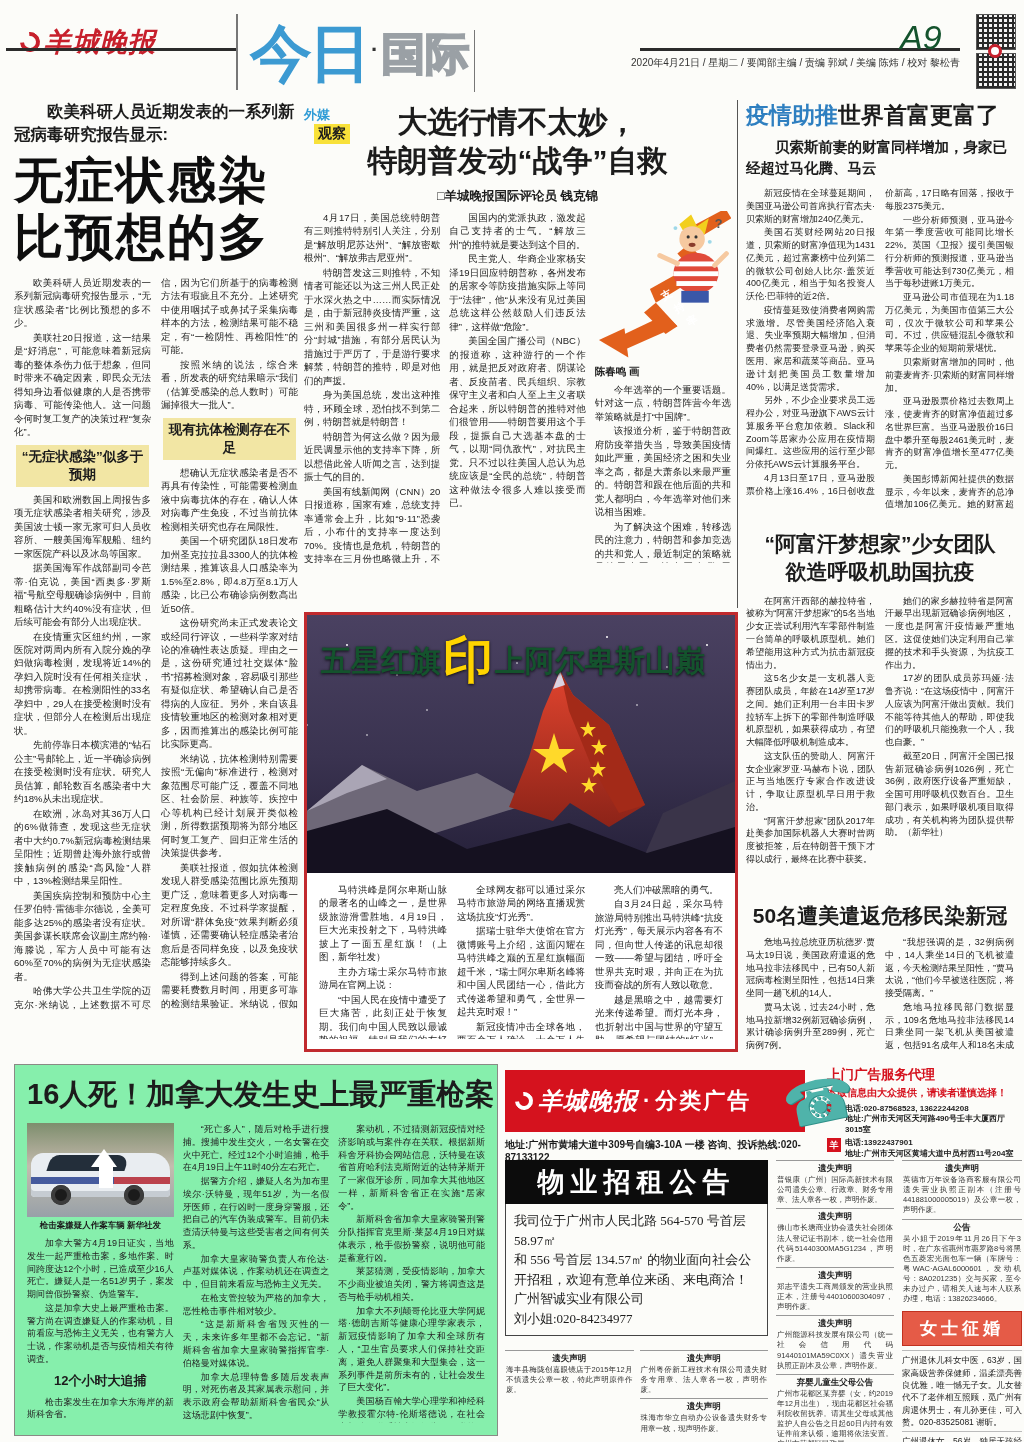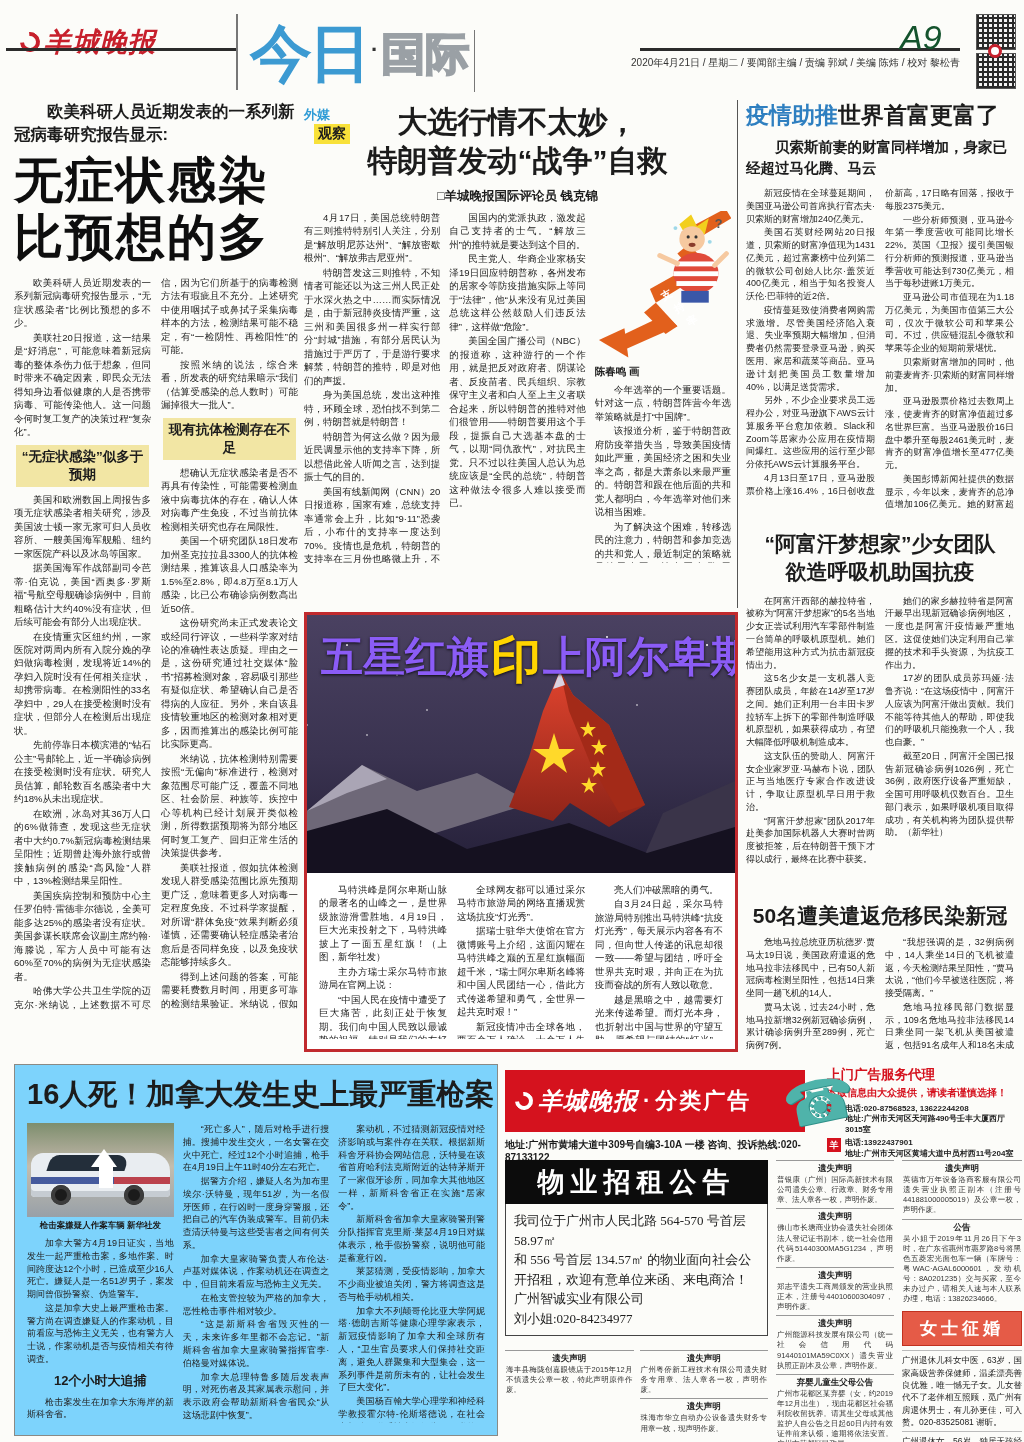--- a/index.html
+++ b/index.html
@@ -55,21 +55,21 @@
   #a2 .col { width:139px; overflow:hidden; }
   .cartoon { width:100%; height:148px; }
   .cartoon-cap { font-weight:bold; font-size:10.5px; margin:2px 0 4px; }
 
   
   #flag { left:304px; top:612px; width:434px; height:440px; border:3px solid #c12a2e; background:#fff; }
   #flag .pic { position:relative; width:100%; height:258px; overflow:hidden; }
   #flag .pic svg { display:block; }
   #flag .ttl { position:absolute; left:14px; top:12px; white-space:nowrap;
                text-shadow:0 1px 3px rgba(0,0,0,.8); font-weight:900; }
-  #flag .ttl .w { color:#8b5cf6; font-size:42px; }
+  #flag .ttl .w { color:#14532d; font-size:30px; }
   #flag .ttl .y { color:#ffd400; font-size:50px; vertical-align:-6px; padding:0 2px; }
   #flag .txt { display:flex; gap:10px; padding:10px 12px; height:176px; overflow:hidden; }
   #flag .txt .col { width:133px; overflow:hidden; }
 
   
   #a3 { left:746px; top:100px; width:268px; height:426px; }
   #a3 .h3 { font-size:23px; font-weight:900; white-space:nowrap; }
   #a3 .h3 .blue { color:#2e7fc0; }
   #a3 .deck { font-size:14.5px; font-weight:bold; line-height:1.45; text-indent:2em; margin:6px 0 8px; }
   #a3 .body { columns:2; column-gap:10px; height:330px; overflow:hidden; }
@@ -79,21 +79,21 @@
   #a4 .h4 { font-size:21px; font-weight:900; text-align:center; line-height:1.35; }
   #a4 .body { columns:2; column-gap:10px; height:296px; overflow:hidden; margin-top:8px; }
 
   
   #a5 { left:746px; top:902px; width:268px; height:156px; }
   #a5 .h5 { font-size:21px; font-weight:900; text-align:center; white-space:nowrap; }
   #a5 .body { columns:2; column-gap:10px; height:118px; overflow:hidden; margin-top:6px; }
   #a5 .body p, #a4 .body p, #a3 .body p { font-size:9px; }
 
   
-  #gun { left:14px; top:1064px; width:484px; height:372px; border:1px solid #8a8a85; background:#7dd3fc; padding:10px 12px; }
+  #gun { left:14px; top:1064px; width:484px; height:372px; border:1px solid #8a8a85; background:#86efac; padding:10px 12px; }
   #gun .hg { font-size:29px; font-weight:900; white-space:nowrap; margin-bottom:8px; }
   #gun .cols { display:flex; gap:9px; height:300px; overflow:hidden; }
   #gun .col { width:148px; overflow:hidden; }
   #gun p { font-size:9px; }
   .photo { position:relative; width:100%; height:94px; overflow:hidden;
            background:linear-gradient(180deg,#7d8e6d 0%,#a9a894 28%,#c3bdae 46%,#98a0a8 100%); }
   .car { position:absolute; left:4px; right:4px; top:30px; height:44px; background:#e9edf1;
          border-radius:12px 18px 4px 4px; box-shadow:inset 0 -6px 0 #c6ccd2; }
   .car-win { position:absolute; left:18px; top:2px; width:78px; height:16px; background:#232e3a;
              border-radius:8px 12px 0 0; transform:skewX(-18deg); }

